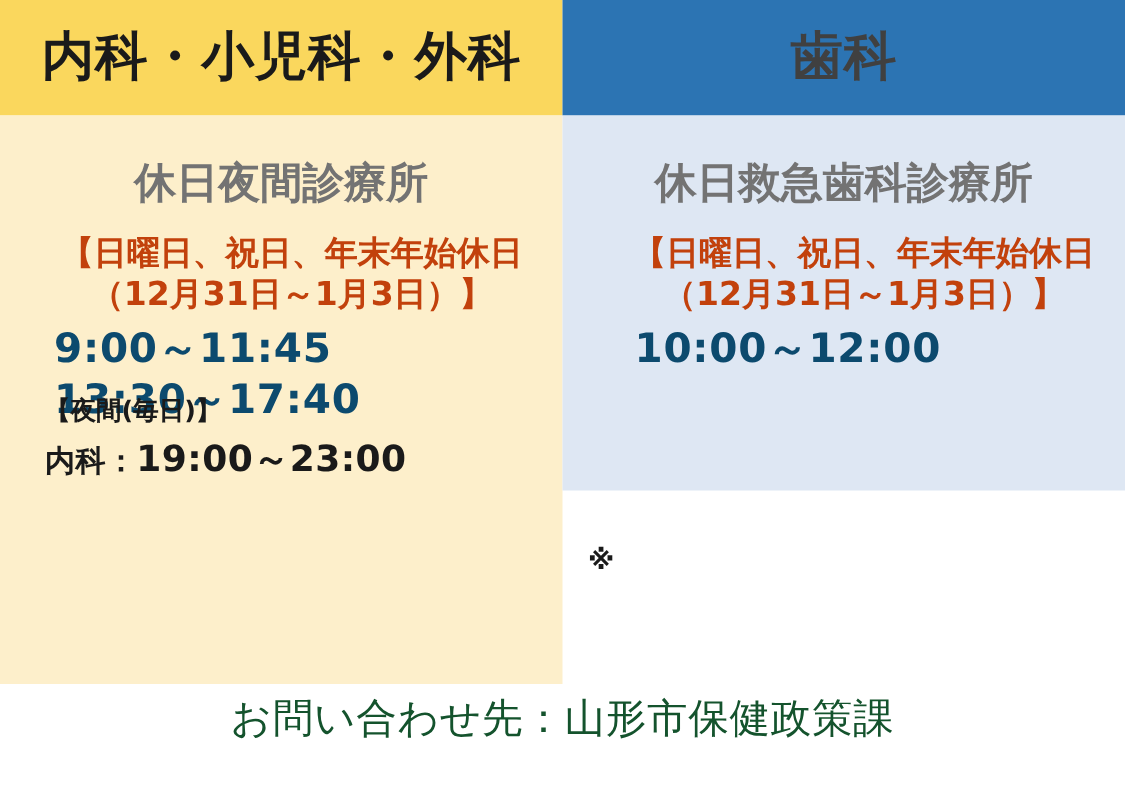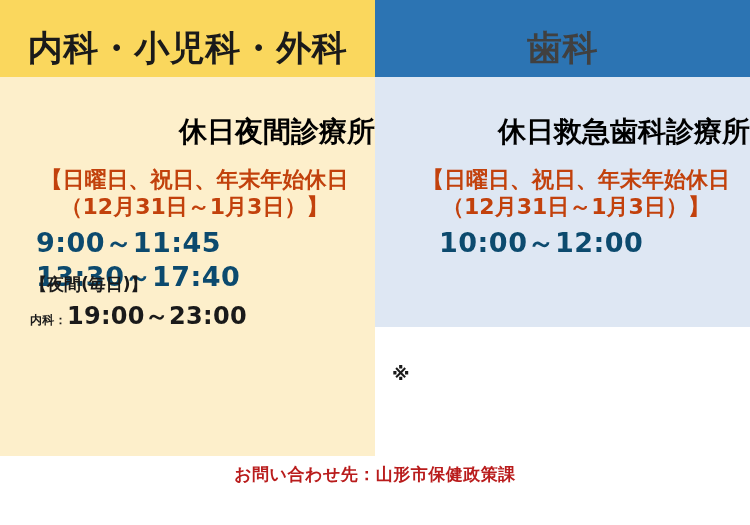--- a/index.html
+++ b/index.html
@@ -51,21 +51,21 @@
     left: 375px;
     top: 77px;
     width: 375px;
     height: 250px;
     background: #dee7f3;
   }
 
   
   .column {
     position: absolute;
-    top: 10px;
+    top: 0;
     width: 375px;
     height: 456px;
     box-sizing: border-box;
   }
   .column.left  { left: 0; }
   .column.right { left: 375px; }
 
   .col-header {
     position: relative;
     height: 77px;
@@ -84,24 +84,24 @@
   .left .col-header-text  { color: #1a1a1a; }
   .right .col-header-text { color: #404040; }
 
   .col-body {
     position: relative;
     box-sizing: border-box;
     padding: 0;
   }
 
   .facility-name {
-    text-align: right;
+    text-align: center;
     font-size: 28px;
     font-weight: bold;
-    color: #000000;
+    color: #737373;
     line-height: 1;
     white-space: nowrap;
   }
   .left .facility-name  { margin-top: 31px; }
   .right .facility-name { margin-top: 31px; }
 
   .holiday-note {
     font-size: 22px;
     font-weight: bold;
     color: #c2410c;
@@ -120,21 +120,21 @@
 
   .hours-block {
     font-size: 27px;
     font-weight: bold;
     color: #0c4a6e;
     line-height: 1.28;
     letter-spacing: 0.5px;
     white-space: nowrap;
   }
   .left .hours-block  { margin-top: 5px; margin-left: 36px; }
-  .right .hours-block { margin-top: 5px; margin-left: 64px; }
+  .right .hours-block { margin-top: 5px; margin-left: 48px; }
 
   
   .night-section {
     position: absolute;
     left: 0;
     top: 266px;
     width: 375px;
   }
   .night-title {
     font-size: 17px;
@@ -147,21 +147,21 @@
   .night-row {
     font-size: 24px;
     font-weight: bold;
     color: #1a1a1a;
     line-height: 1.28;
     margin-left: 30px;
     white-space: nowrap;
     letter-spacing: 0.3px;
   }
   .night-row .dept {
-    font-size: 12px;
+    font-size: 20px;
   }
   .night-rows {
     margin-top: 8px;
   }
 
   
   .caution-note {
     position: absolute;
     left: 375px;
     top: 361px;
@@ -189,23 +189,23 @@
 
   
   .footer {
     position: absolute;
     left: 0;
     top: 466px;
     width: 750px;
     text-align: center;
   }
   .footer-text {
-    font-size: 17px;
-    font-weight: bold;
-    color: #b91c1c;
+    font-size: 27px;
+    font-weight: normal;
+    color: #14532d;
     line-height: 1;
     letter-spacing: 0.5px;
     white-space: nowrap;
   }
 </style>
 </head>
 <body>
 
 <div id="poster">
 

